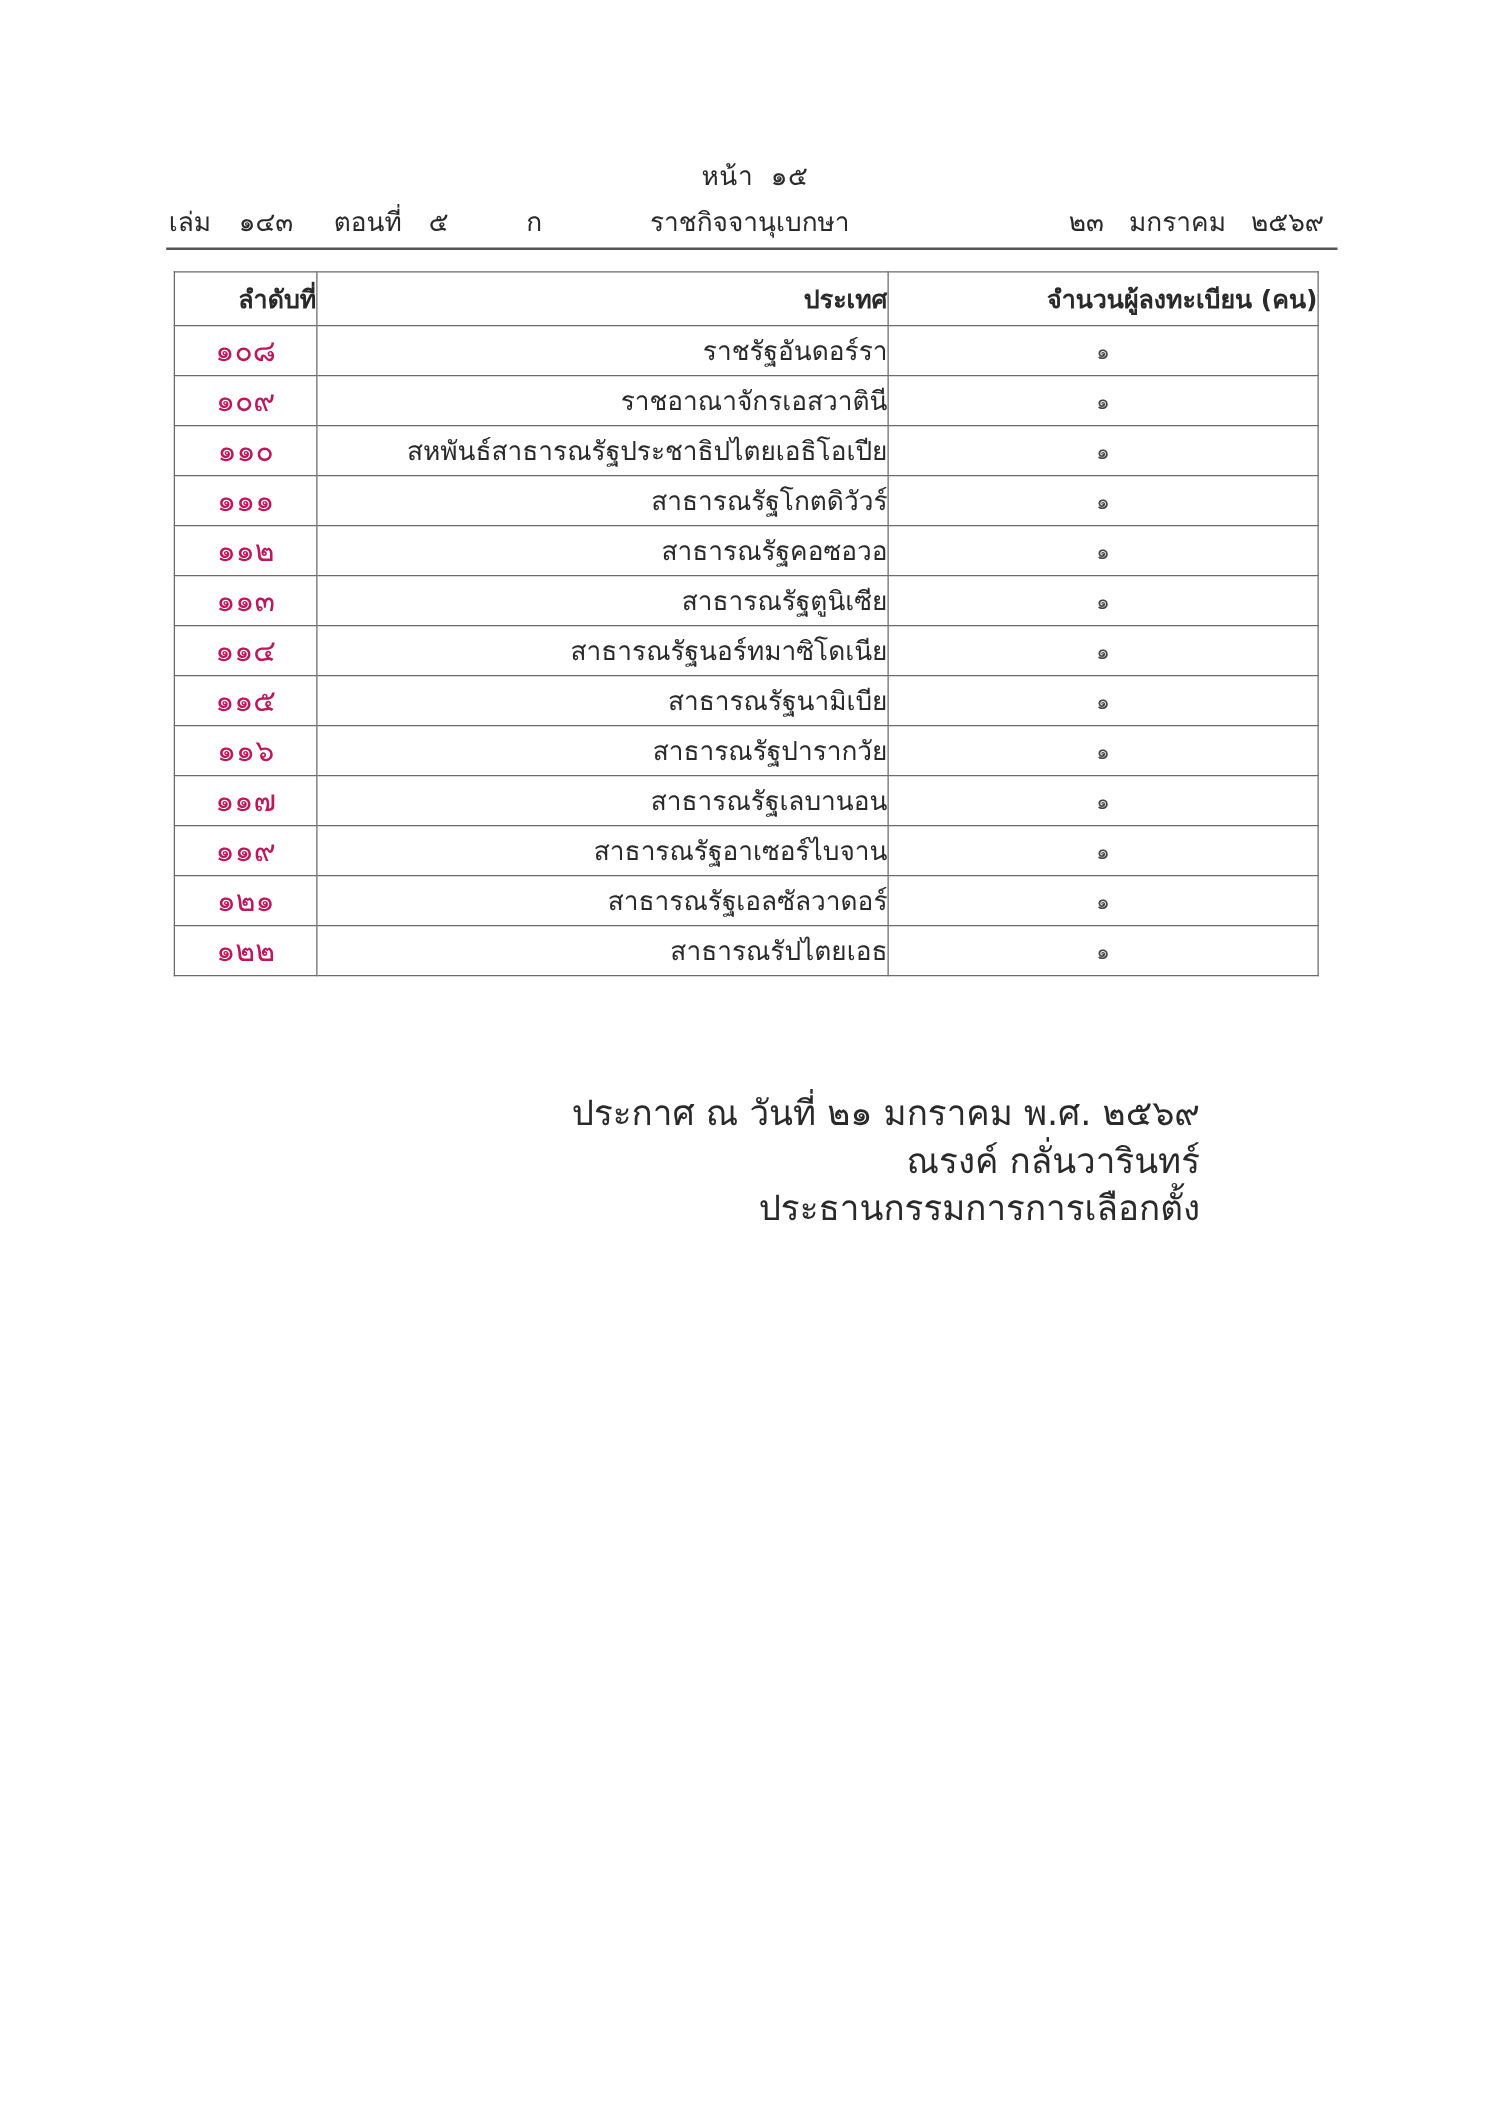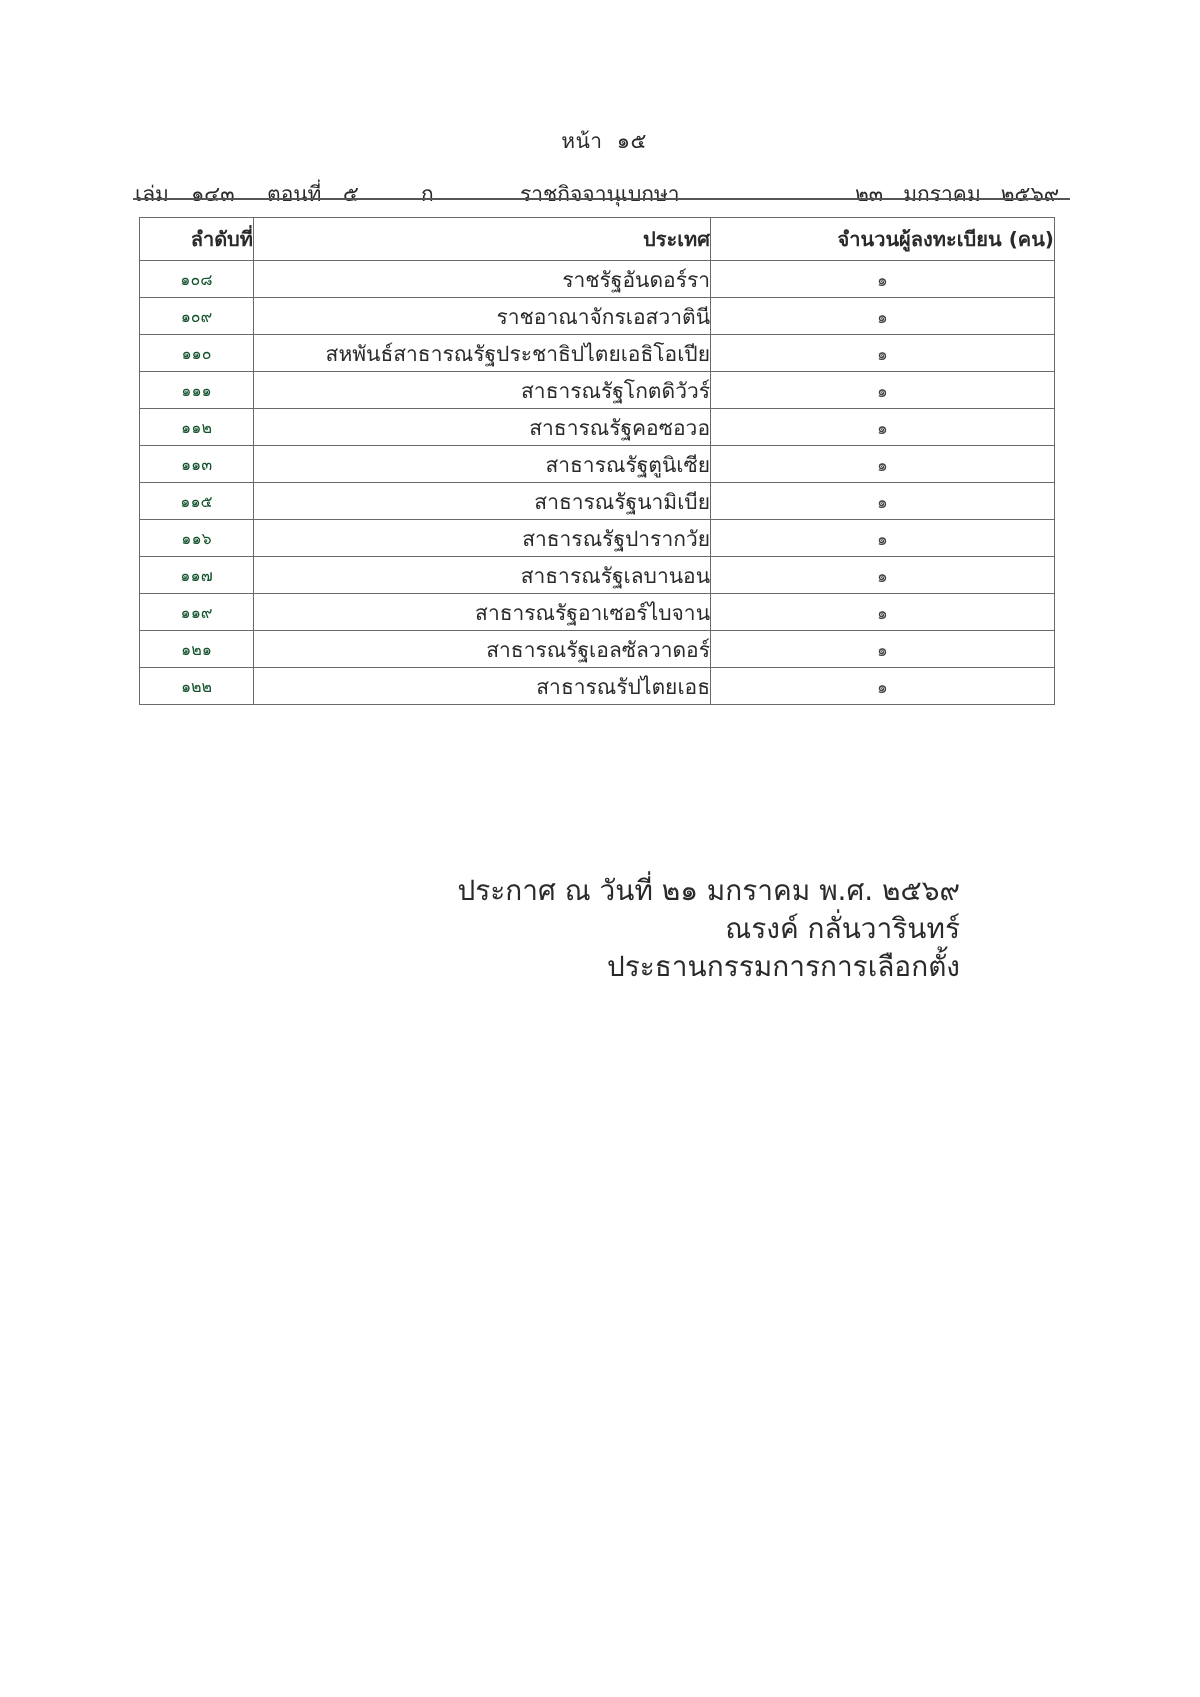--- a/index.html
+++ b/index.html
@@ -11,36 +11,36 @@
     .page-num {
       position: absolute; top: 124px; left: 0; width: 1200px;
       text-align: center; font-size: 21px; letter-spacing: 0.5px;
       padding-left: 4px;
     }
     .page-num span + span { margin-left: 14px; }
     .header-line {
       position: absolute; top: 161px; left: 135px; width: 935px; height: 30px;
       font-size: 21px;
     }
-    .header-line .item { position: absolute; top: 0; white-space: nowrap; margin-top: 16px; }
+    .header-line .item { position: absolute; top: 0; white-space: nowrap; }
     .rule {
       position: absolute; top: 198px; left: 133px; width: 937px; height: 2px;
       background: #555;
     }
     table.reg {
       position: absolute; top: 217px; left: 139px; width: 915px;
       border-collapse: collapse; table-layout: fixed;
       font-size: 21px;
     }
     table.reg th, table.reg td {
       border: 1.5px solid #6a6a6a; padding: 0; height: 36px;
       white-space: nowrap; overflow: hidden;
     }
     table.reg th { height: 42px; font-weight: bold; font-size: 20px; text-align: right; }
-    table.reg td.c-no { text-align: center; color: #14532d; font-size: 16px; }
+    table.reg td.c-no { text-align: center; color: #be185d; font-size: 24px; }
     table.reg td.c-country { padding-left: 10px; text-align: right; }
     table.reg td.c-count { text-align: center; color: #444; font-size: 17px; }
     .sign {
       position: absolute; left: 440px; width: 520px; text-align: right;
       font-size: 28px; white-space: nowrap;
     }
   </style>
 </head>
 <body>
 
@@ -97,20 +97,25 @@
         <td class="c-no">๑๑๒</td>
         <td class="c-country">สาธารณรัฐคอซอวอ</td>
         <td class="c-count">๑</td>
       </tr>
       <tr>
         <td class="c-no">๑๑๓</td>
         <td class="c-country">สาธารณรัฐตูนิเซีย</td>
         <td class="c-count">๑</td>
       </tr>
       <tr>
+        <td class="c-no">๑๑๔</td>
+        <td class="c-country">สาธารณรัฐนอร์ทมาซิโดเนีย</td>
+        <td class="c-count">๑</td>
+      </tr>
+      <tr>
         <td class="c-no">๑๑๕</td>
         <td class="c-country">สาธารณรัฐนามิเบีย</td>
         <td class="c-count">๑</td>
       </tr>
       <tr>
         <td class="c-no">๑๑๖</td>
         <td class="c-country">สาธารณรัฐปารากวัย</td>
         <td class="c-count">๑</td>
       </tr>
       <tr>

